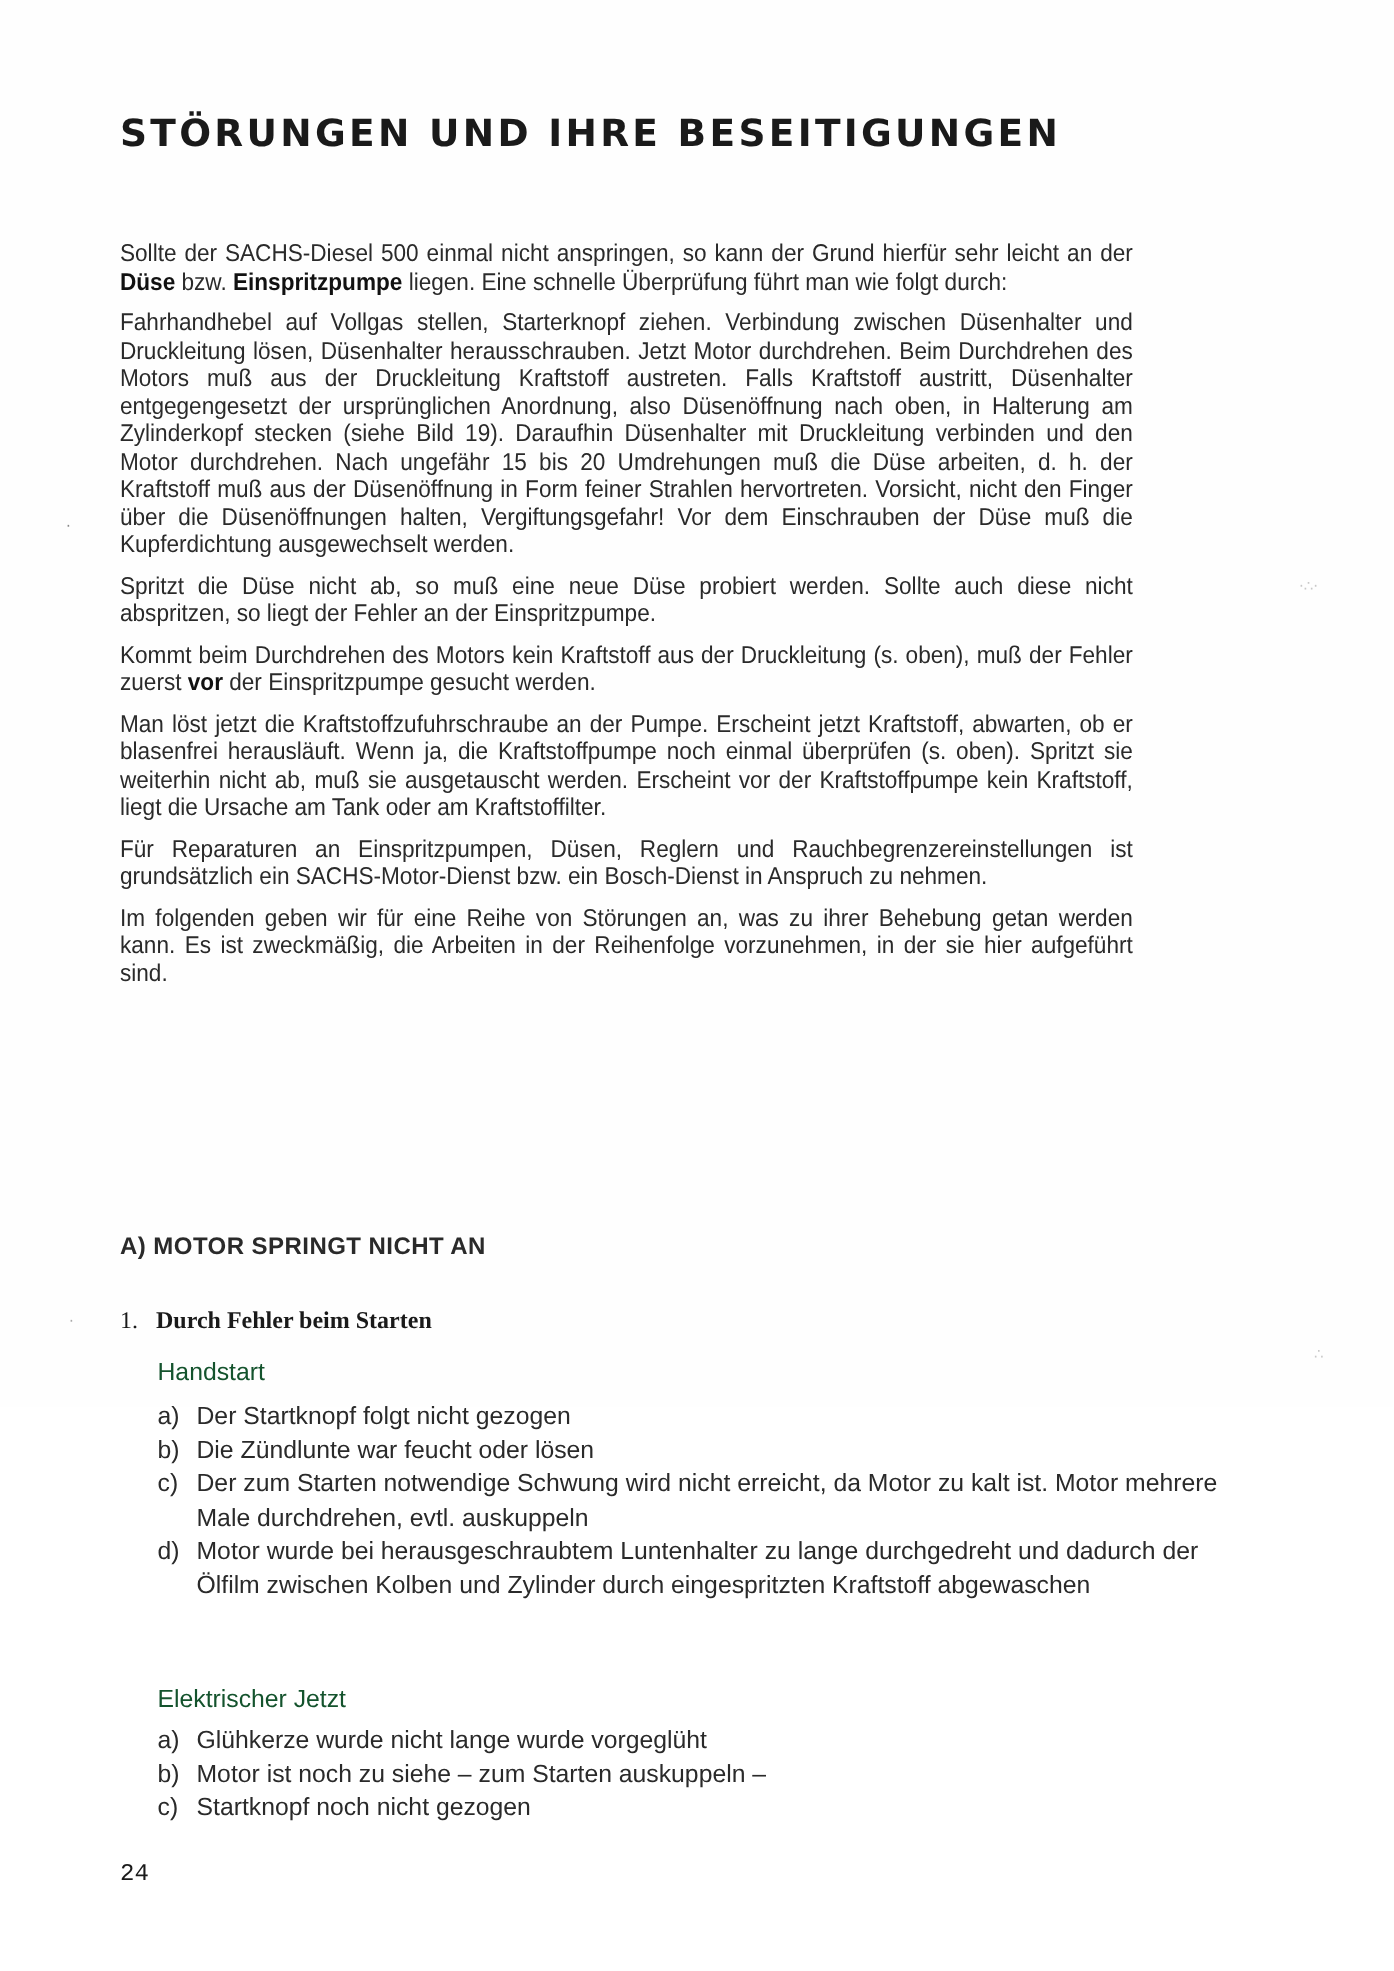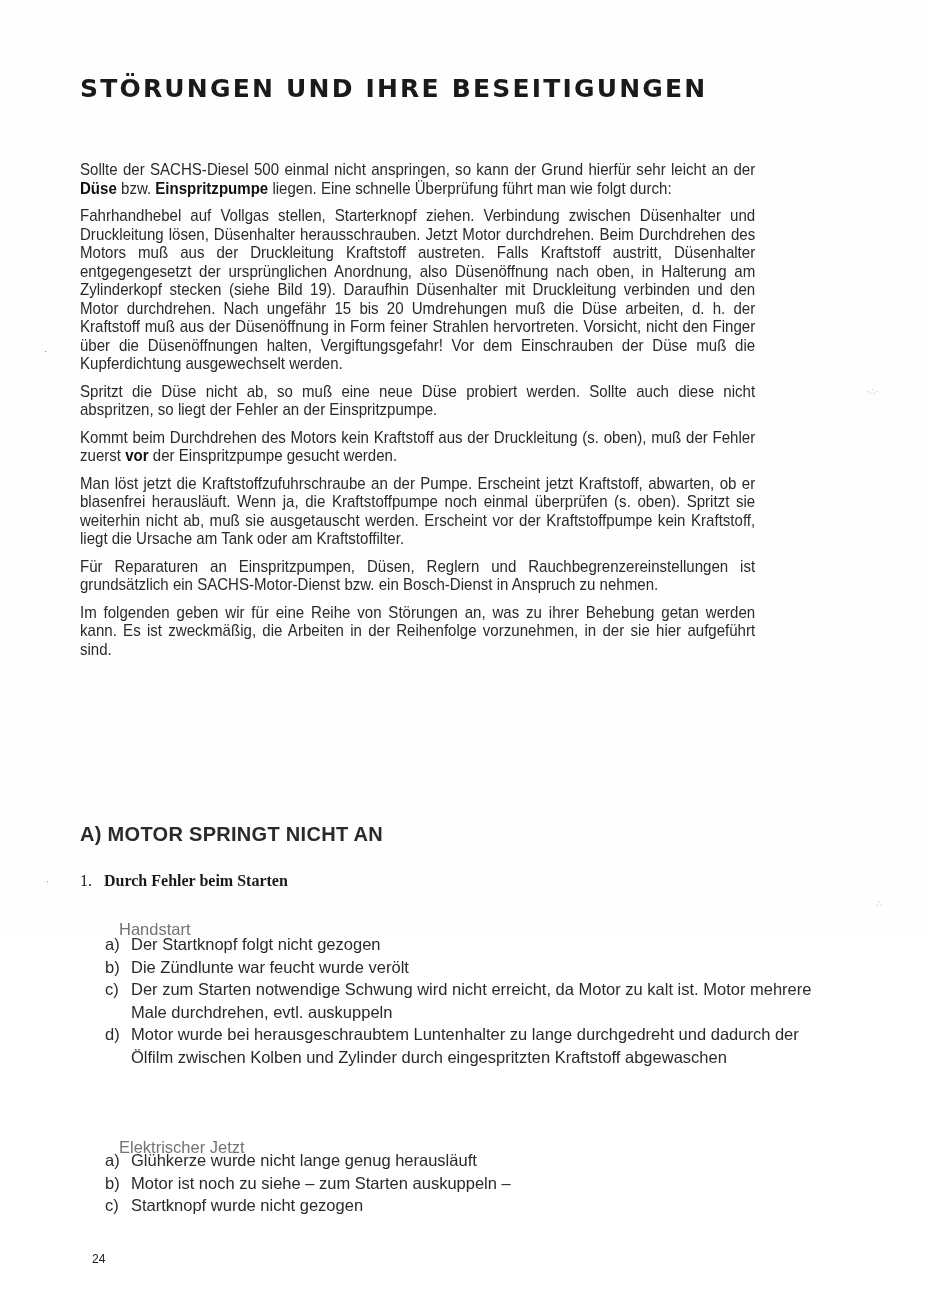--- a/index.html
+++ b/index.html
@@ -14,43 +14,43 @@
     position: absolute; left: 80px; width: 726px;
     font-family: "Liberation Sans", sans-serif;
     font-size: 16.2px; line-height: 18.5px; color: #2a2a2a;
     text-align: justify; margin: 0;
     transform: scaleX(0.93); transform-origin: left top;
   }
   .body-text p { margin: 0 0 9px 0; }
   .body-text b { font-weight: bold; color: #111; }
   .section-head {
     position: absolute; left: 80px; top: 823px;
-    font-family: "Liberation Sans", sans-serif; font-size: 20px; color: #2a2a2a;
+    font-family: "Liberation Sans", sans-serif; font-size: 16px; color: #2a2a2a;
     letter-spacing: 0.3px; margin: 0;
   }
   .sub-head {
     position: absolute; left: 80px; top: 872px;
     font-family: Liberation Serif, serif; font-size: 16px; color: #1a1a1a; margin: 0;
   }
   .sub-head .num { font-weight: normal; margin-right: 8px; }
   .sub-head .lbl { font-weight: bold; }
   .group-label {
     position: absolute; left: 105px;
-    font-family: "Liberation Sans", sans-serif; font-size: 16.5px; color: #737373; margin: 14px;
+    font-family: "Liberation Sans", sans-serif; font-size: 16.5px; color: #14532d; margin: 0;
   }
   .list {
     position: absolute; left: 105px; width: 730px; margin: 0; padding: 0; list-style: none;
     font-family: "Liberation Sans", sans-serif; font-size: 16.5px; line-height: 22.5px; color: #2a2a2a;
   }
   .list li { display: flex; margin: 0; }
   .list .mark { width: 26px; flex: 0 0 26px; }
   .list .txt { flex: 1; }
   .page-num {
     position: absolute; left: 80px; top: 1240px;
-    font-family: Liberation Sans, sans-serif; font-size: 12px; color: #1a1a1a; margin: 12px;
+    font-family: Liberation Mono, monospace; font-size: 16px; color: #1a1a1a; margin: 0;
   }
   .speck { position: absolute; color: #c8c8c8; font-size: 10px; font-family: "DejaVu Sans", sans-serif; }
 </style>
 </head>
 <body>
 
 <div class="page">
 
   <h1 class="title">STÖRUNGEN UND IHRE BESEITIGUNGEN</h1>
 
@@ -72,45 +72,45 @@
   </div>
 
   <div class="group-label" style="top:906px;">Handstart</div>
   <ul class="list" id="list0" style="top:933px;">
       <li>
         <span class="mark">a)</span>
         <span class="txt">Der Startknopf folgt nicht gezogen</span>
       </li>
       <li>
         <span class="mark">b)</span>
-        <span class="txt">Die Zündlunte war feucht wurde verölt</span>
+        <span class="txt">Die Zündlunte war feucht oder lösen</span>
       </li>
       <li>
         <span class="mark">c)</span>
         <span class="txt">Der zum Starten notwendige Schwung wird nicht erreicht, da Motor zu kalt ist. Motor mehrere Male durchdrehen, evtl. auskuppeln</span>
       </li>
       <li>
         <span class="mark">d)</span>
         <span class="txt">Motor wurde bei herausgeschraubtem Luntenhalter zu lange durchgedreht und dadurch der Ölfilm zwischen Kolben und Zylinder durch eingespritzten Kraftstoff abgewaschen</span>
       </li>
     </ul>
 
   <div class="group-label" style="top:1124px;">Elektrischer Jetzt</div>
   <ul class="list" id="list1" style="top:1149px;">
       <li>
         <span class="mark">a)</span>
-        <span class="txt">Glühkerze wurde nicht lange genug herausläuft</span>
+        <span class="txt">Glühkerze wurde nicht lange wurde vorgeglüht</span>
       </li>
       <li>
         <span class="mark">b)</span>
         <span class="txt">Motor ist noch zu siehe – zum Starten auskuppeln –</span>
       </li>
       <li>
         <span class="mark">c)</span>
-        <span class="txt">Startknopf wurde nicht gezogen</span>
+        <span class="txt">Startknopf noch nicht gezogen</span>
       </li>
     </ul>
 
   <div class="page-num">24</div>
 
   <span class="speck" style="left:866px; top:386px;">·∴·</span>
   <span class="speck" style="left:876px; top:898px;">∴</span>
   <span class="speck" style="left:44px; top:346px; color:#888;">·</span>
   <span class="speck" style="left:46px; top:876px; color:#aaa;">·</span>
 </div>

